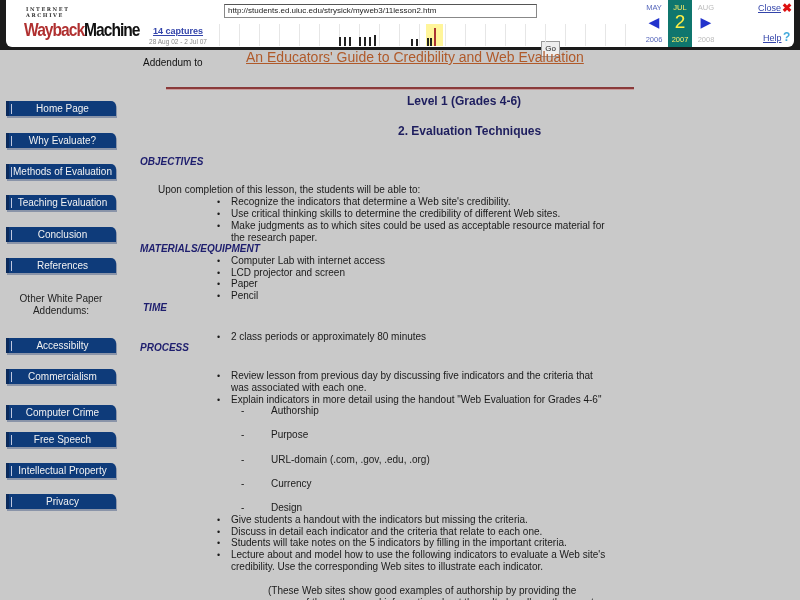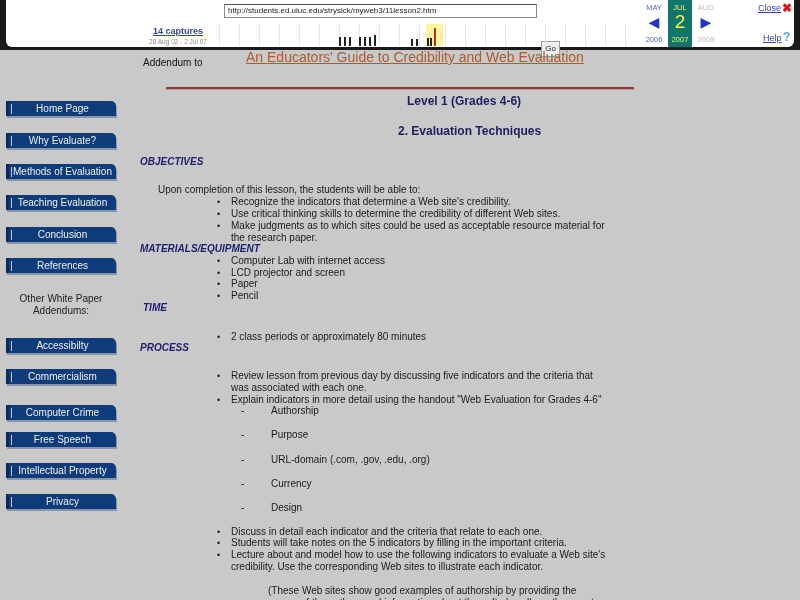--- a/index.html
+++ b/index.html
@@ -104,20 +104,24 @@
   .txt { position: absolute; font-size: 10px; color: #1a1a1a; line-height: 12px; white-space: nowrap; }
   .bullet::before { content: "•"; position: absolute; left: -14px; top: 0; font-size: 9px; }
   .dash::before { content: "-"; position: absolute; left: -30px; top: 0; }
   .link { color: #2a2ad8; text-decoration: underline; }
 </style>
 </head>
 <body>
 
 <div class="wb-bar">
   <div class="wb-inner">
+    <div class="wb-logo">
+      <span class="ia">INTERNET ARCHIVE</span>
+      <span class="wm"><span>Wayback</span><span class="mach">Machine</span></span>
+    </div>
     <div class="wb-captures">
       <a>14 captures</a>
       <span class="range">28 Aug 02 - 2 Jul 07</span>
     </div>
     <div class="wb-url">http://students.ed.uiuc.edu/strysick/myweb3/11lesson2.htm</div>
     <div class="wb-go">Go</div>
     <div class="wb-spark">
       <div class="hl"></div>
       <div class="cell" style="left:0"></div>
         <div class="cell" style="left:20px"></div>
@@ -221,19 +225,20 @@
 
   <span class="h-sec" style="left:140px;top:342px">PROCESS</span>
   <span class="txt bullet" style="left:231px;top:370px">Review lesson from previous day by discussing five indicators and the criteria that</span>
   <span class="txt" style="left:231px;top:382px">was associated with each one.</span>
   <span class="txt bullet" style="left:231px;top:394px">Explain indicators in more detail using the handout "Web Evaluation for Grades 4-6"</span>
   <span class="txt dash" style="left:271px;top:405px">Authorship</span>
   <span class="txt dash" style="left:271px;top:429px">Purpose</span>
   <span class="txt dash" style="left:271px;top:454px">URL-domain (.com, .gov, .edu, .org)</span>
   <span class="txt dash" style="left:271px;top:478px">Currency</span>
   <span class="txt dash" style="left:271px;top:502px">Design</span>
+  <span class="txt bullet" style="left:231px;top:514px">Give students a handout with the indicators but missing the criteria.</span>
   <span class="txt bullet" style="left:231px;top:526px">Discuss in detail each indicator and the criteria that relate to each one.</span>
   <span class="txt bullet" style="left:231px;top:537px">Students will take notes on the 5 indicators by filling in the important criteria.</span>
   <span class="txt bullet" style="left:231px;top:549px">Lecture about and model how to use the following indicators to evaluate a Web site's</span>
   <span class="txt" style="left:231px;top:561px">credibility.  Use the corresponding Web sites to illustrate each indicator.</span>
   <span class="txt" style="left:268px;top:585px">(These Web sites show good examples of authorship by providing the</span>
   <span class="txt" style="left:268px;top:597px">names of the authors and information about them.  It also allows the user to</span>
 </div>
 
 </body></html>

